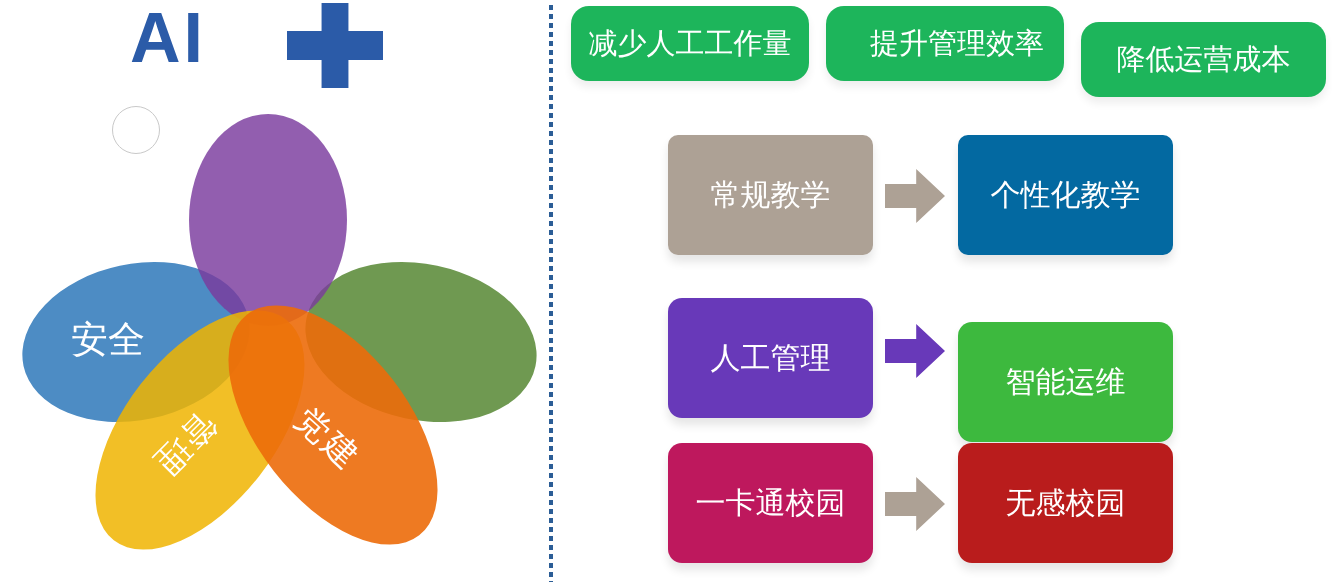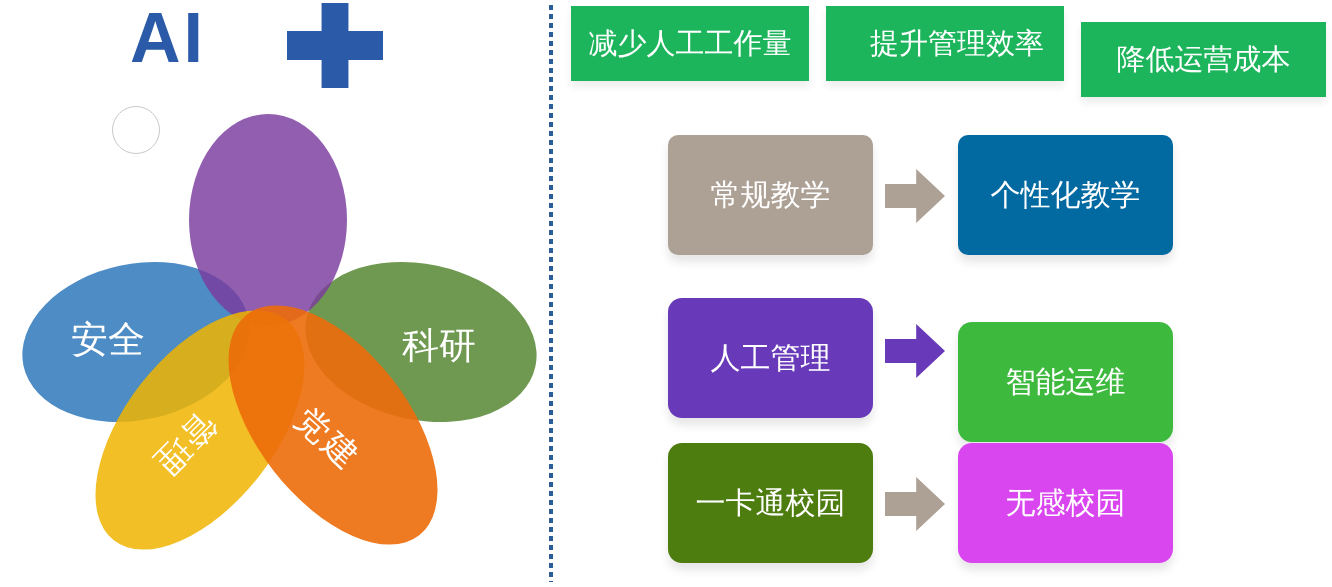--- a/index.html
+++ b/index.html
@@ -68,20 +68,21 @@
   
   .benefit-box {
     position: absolute;
     top: 6px; height: 75px;
     color: #ffffff;
     font-size: 29px;
     display: flex;
     align-items: center;
     justify-content: center;
     box-shadow: 0 6px 8px rgba(0,0,0,0.07);
+    border-radius: 18px;
   }
   .benefit-0 { left:  571px; width: 238px; }
   .benefit-1 { left:  826px; width: 238px; padding-left: 24px; }
   .benefit-2 { left: 1081px; width: 245px; margin-top: 16px; }
 
   
   .flow-box {
     position: absolute;
     height: 120px;
     border-radius: 14px;
@@ -117,21 +118,20 @@
   <div class="plus-icon" style="background-color: rgb(43, 91, 168);"></div>
   <div class="deco-circle"></div>
 
   <div class="petal petal-blue" style="background-color: rgb(77, 140, 196);"></div>
   <div class="petal petal-green" style="background-color: rgb(111, 153, 81);"></div>
   <div class="petal petal-purple" style="background-color: rgb(122, 58, 158);"></div>
   <div class="petal petal-yellow" style="background-color: rgb(240, 180, 0);"></div>
   <div class="petal petal-orange" style="background-color: rgb(236, 107, 10);"></div>
 
   <div class="petal-label label-safety">安全</div>
-  <div class="petal-label label-research">科研</div>
   <div class="petal-label label-management">管理</div>
   <div class="petal-label label-party">党建</div>
 
   <div class="separator" style="background: repeating-linear-gradient(rgb(43, 93, 150) 0px, rgb(43, 93, 150) 5px, transparent 5px, transparent 9px);"></div>
 
   <div class="benefit-box benefit-0" style="background-color: rgb(29, 181, 91);">减少人工工作量</div>
   <div class="benefit-box benefit-1" style="background-color: rgb(29, 181, 91);">提升管理效率</div>
   <div class="benefit-box benefit-2" style="background-color: rgb(29, 181, 91);">降低运营成本</div>
 
   <div class="row-0">
@@ -140,18 +140,18 @@
     <div class="flow-box to-box" style="background-color: #0369a1;">个性化教学</div>
   </div>
 
   <div class="row-1">
     <div class="flow-box from-box" style="background-color: rgb(104, 57, 185); margin-top: 8px;">人工管理</div>
     <div class="flow-arrow" style="background-color: rgb(104, 57, 185);"></div>
     <div class="flow-box to-box" style="background-color: rgb(61, 185, 62); margin-top: 32px;">智能运维</div>
   </div>
 
   <div class="row-2">
-    <div class="flow-box from-box" style="background-color: #4d7c0f;">一卡通校园</div>
+    <div class="flow-box from-box" style="background-color: #be185d;">一卡通校园</div>
     <div class="flow-arrow" style="background-color: rgb(173, 161, 149);"></div>
-    <div class="flow-box to-box" style="background-color: #d946ef;">无感校园</div>
+    <div class="flow-box to-box" style="background-color: #b91c1c;">无感校园</div>
   </div>
 
 </div>
 
 </body></html>

